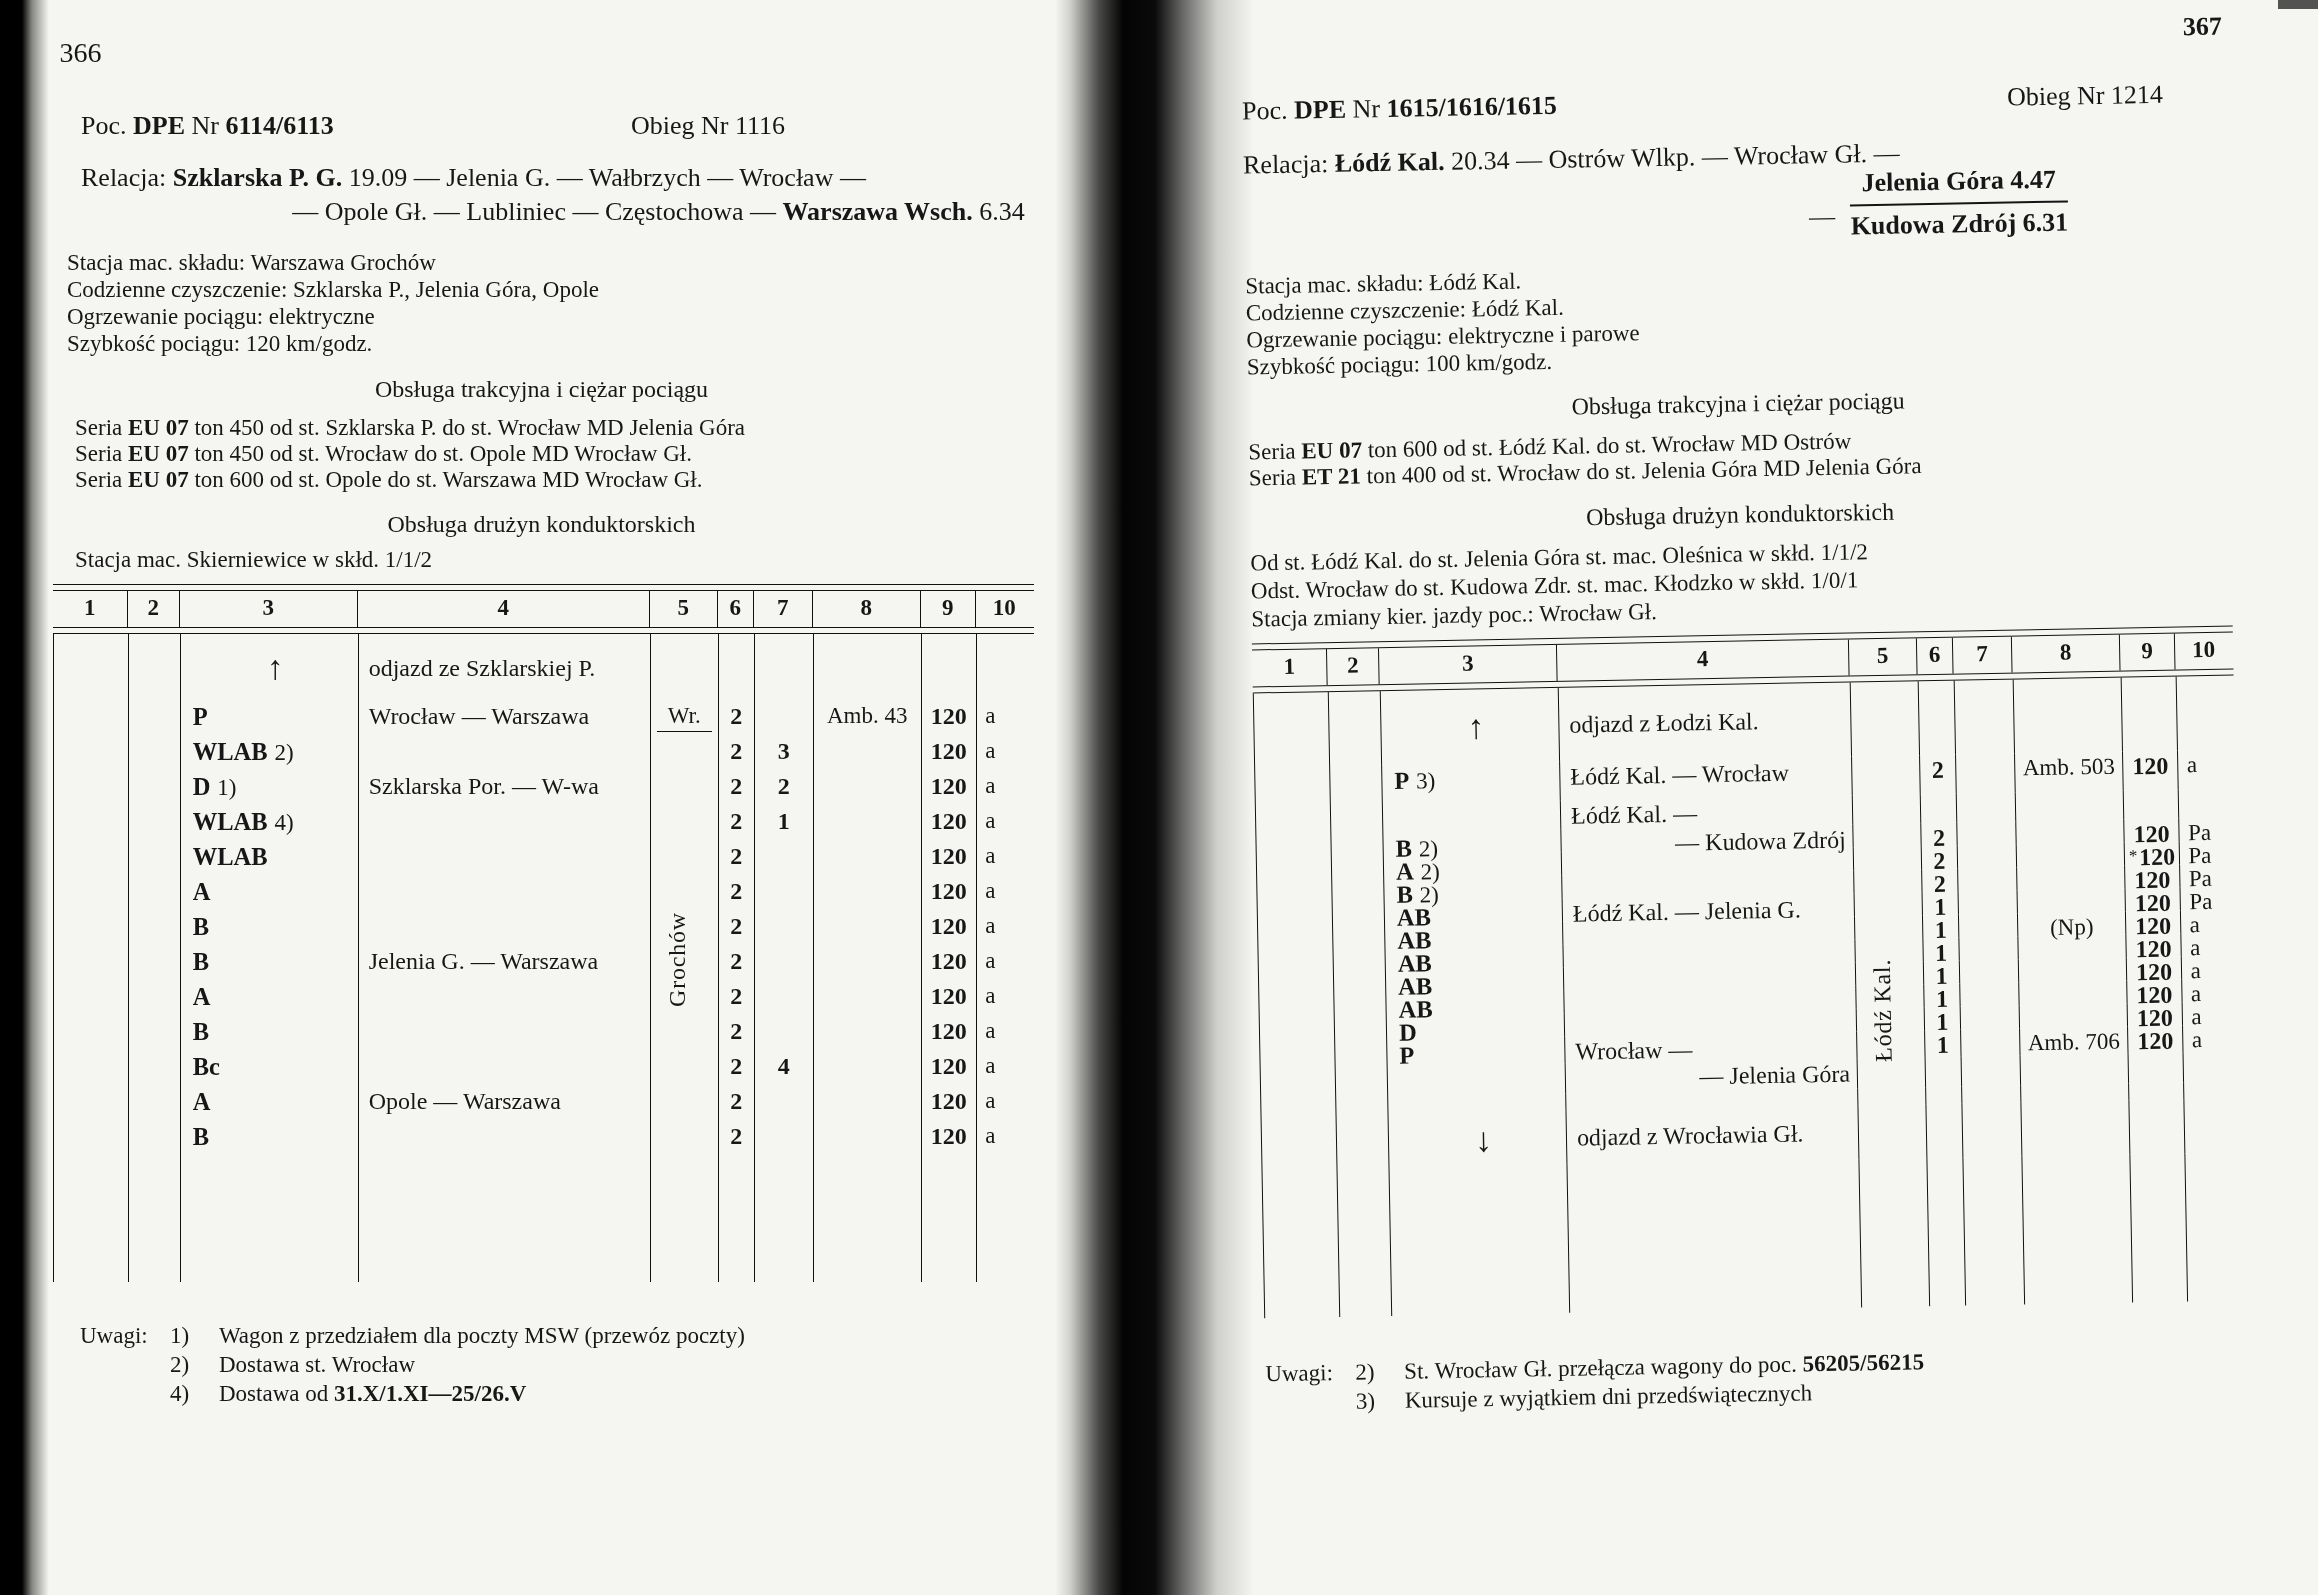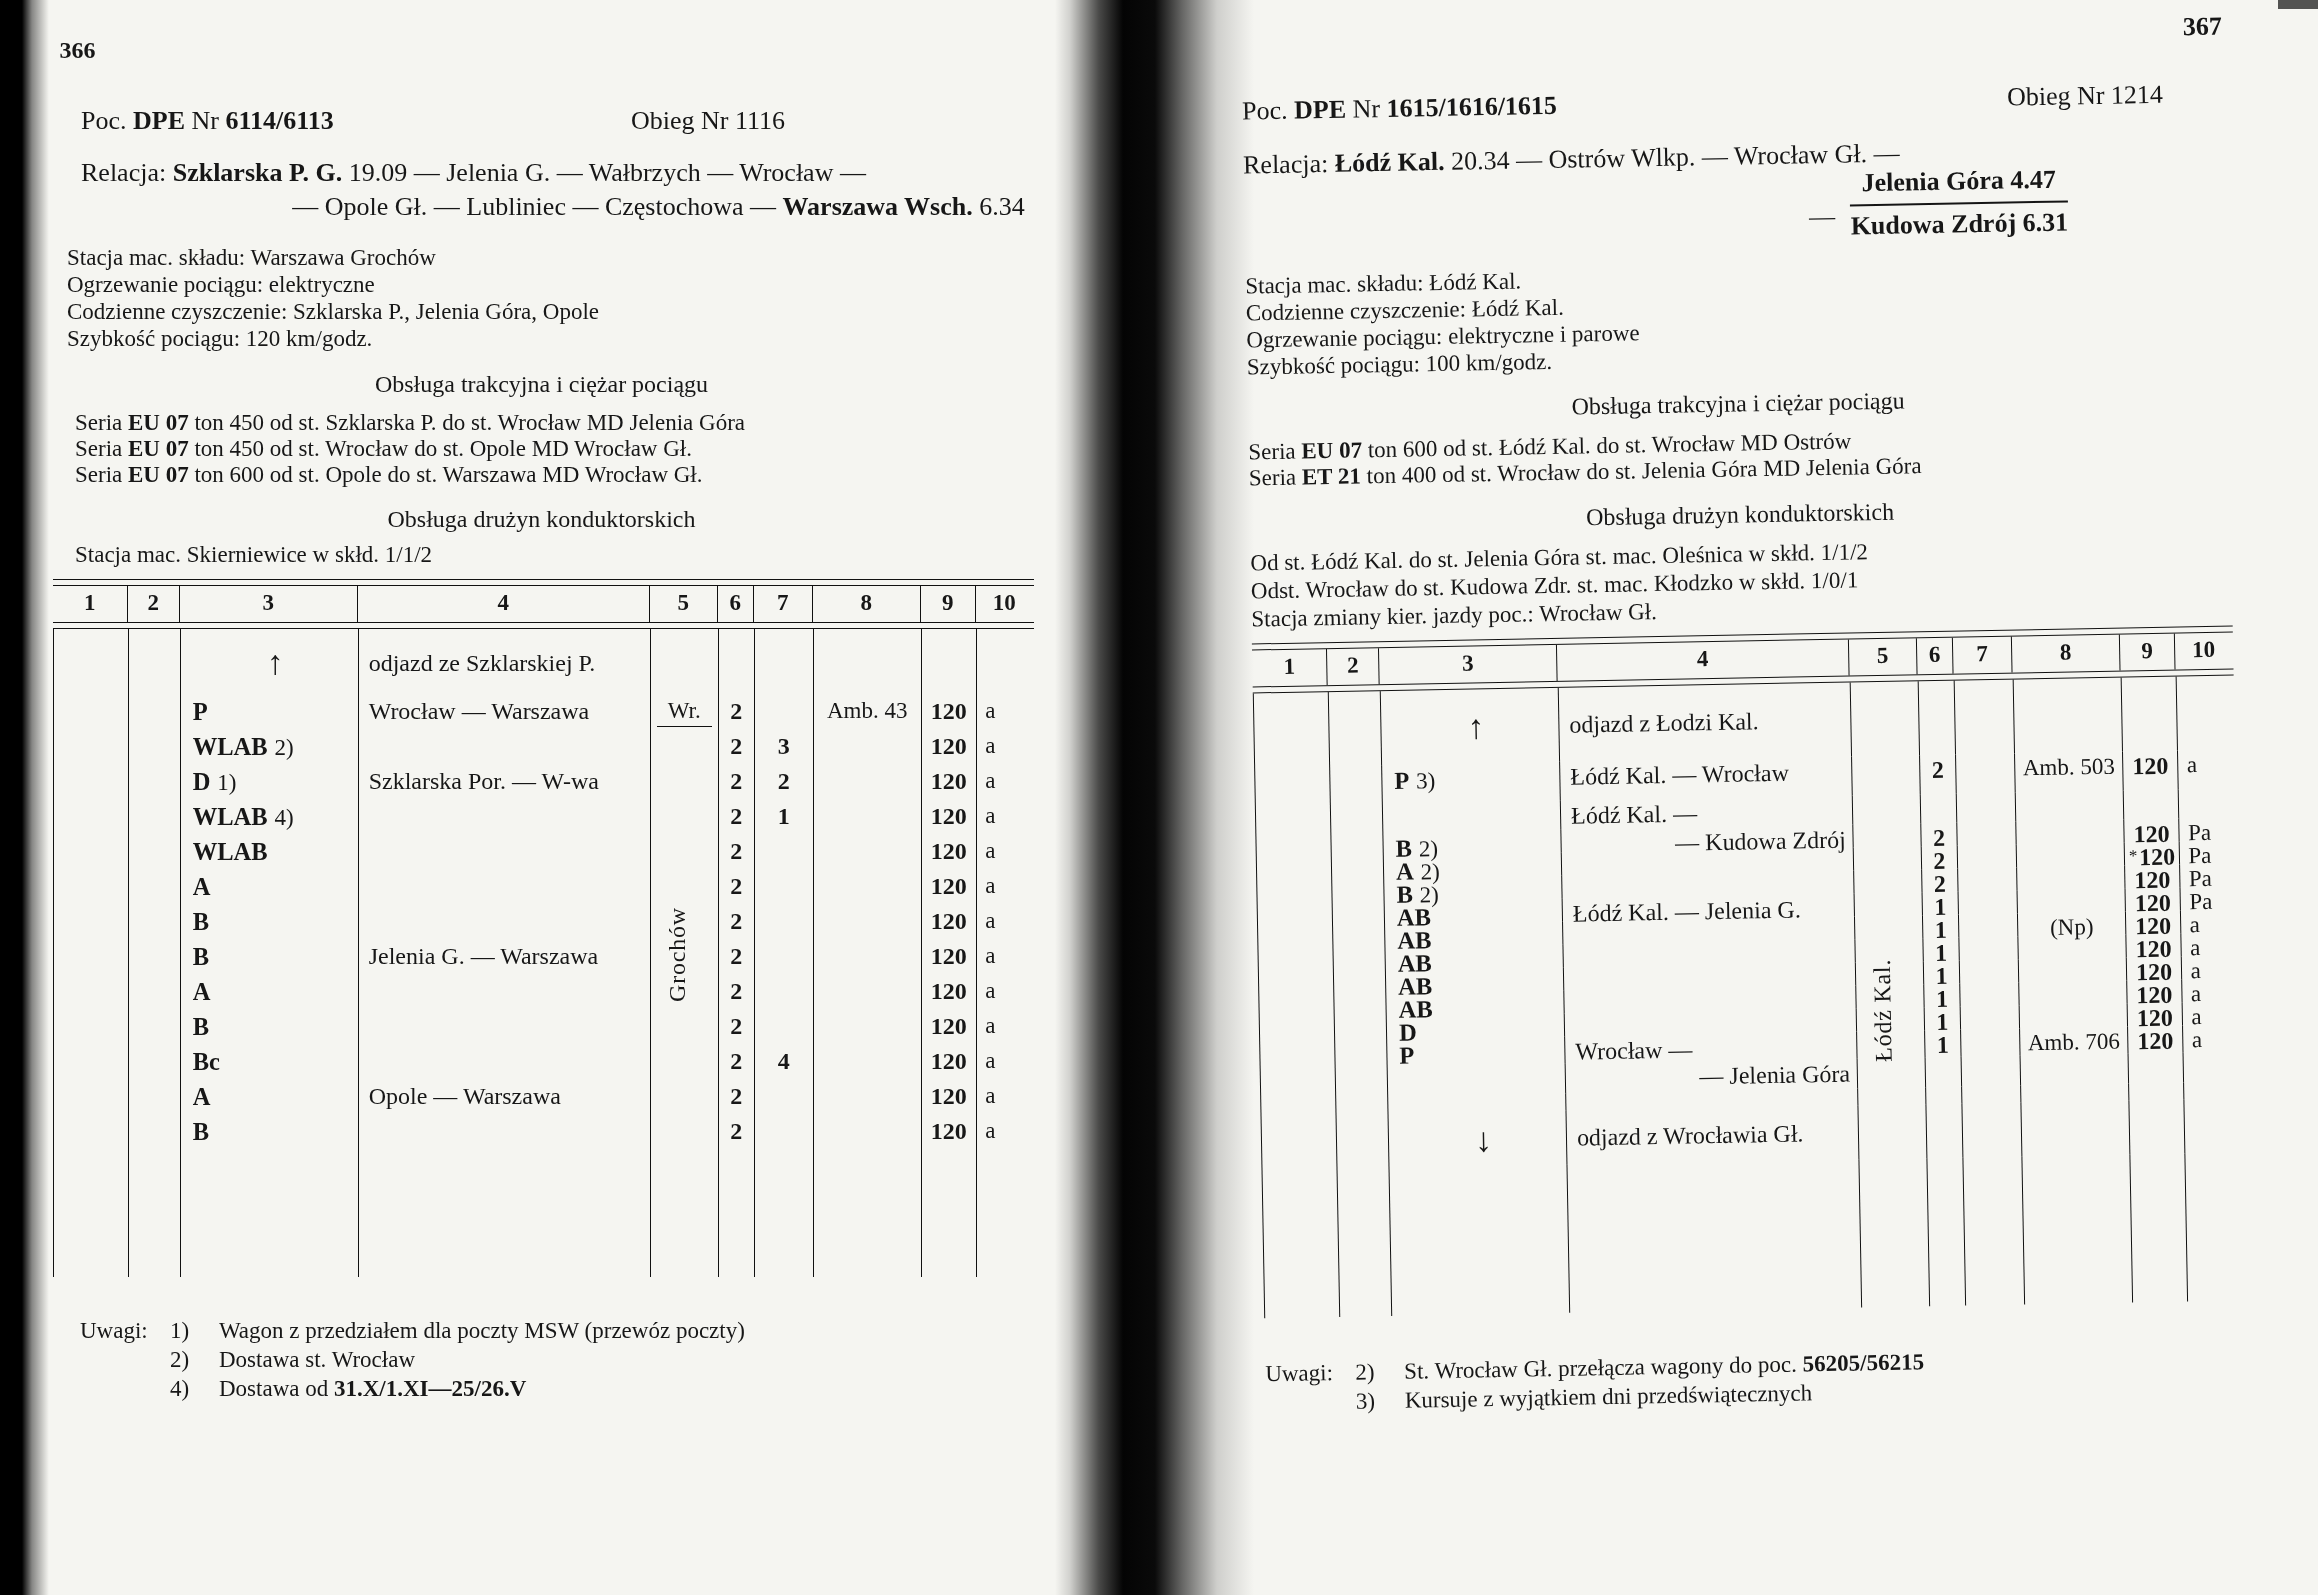--- a/index.html
+++ b/index.html
@@ -10,21 +10,21 @@
   .edge-left{position:absolute;left:0;top:0;bottom:0;width:49px;
     background:linear-gradient(90deg,#000 0px,#000 22px,rgba(0,0,0,.45) 32px,rgba(0,0,0,0) 49px);}
   .gutter{position:absolute;left:1055px;top:0;bottom:0;width:199px;
     background:linear-gradient(90deg,rgba(0,0,0,0) 0px,rgba(0,0,0,.15) 15px,rgba(0,0,0,.7) 44px,
       #040404 68px,#0a0a0a 100px,rgba(25,25,25,.65) 127px,rgba(70,70,70,.22) 162px,rgba(0,0,0,0) 199px);}
   .corner-tr{position:absolute;right:0;top:0;width:41px;height:8.5px;background:#1c1c1c;opacity:.75;}
   
   .page{position:absolute;top:0;}
   .page-left{left:51px;width:1057px;}
   .page-right{left:1236px;width:1065px;transform:rotate(-1.05deg);transform-origin:50% 42%;}
-  .pn-left{margin:37px 0 0 8.5px;font-size:24px;font-weight:700;}
+  .pn-left{margin:37px 0 0 8.5px;font-size:28px;font-weight:400;}
   .pn-right{margin:20px 0 0 0;padding-right:69px;text-align:right;font-size:26px;font-weight:700;}
   .hdr{position:relative;font-size:26px;}
   .page-left .hdr{margin:42px 0 0 30px;}
   .page-right .hdr{margin:37px 0 0 15px;}
   .obieg{position:absolute;top:0;}
   .page-left .obieg{left:550px;}
   .page-right .obieg{left:765px;}
   .relacja{font-size:26px;line-height:34px;}
   .page-left .relacja{margin:20px 0 0 30px;}
   .page-right .relacja{margin:22px 0 0 15px;}
@@ -91,22 +91,22 @@
     <div class="hdr">
       <span><span>Poc. </span><span class="b">DPE</span><span> Nr </span><span class="b">6114/6113</span></span>
       <span class="obieg">Obieg Nr 1116</span>
     </div>
     <div class="relacja">
       <div class="l1"><span>Relacja: </span><span class="b">Szklarska P. G.</span><span> 19.09 — Jelenia G. — Wałbrzych — Wrocław —</span></div>
       <div class="l2"><span>— Opole Gł. — Lubliniec — Częstochowa — </span><span class="b">Warszawa Wsch.</span><span> 6.34</span></div>
     </div>
     <div class="info">
         <div>Stacja mac. składu: Warszawa Grochów</div>
+        <div>Codzienne czyszczenie: Szklarska P., Jelenia Góra, Opole</div>
         <div>Ogrzewanie pociągu: elektryczne</div>
-        <div>Codzienne czyszczenie: Szklarska P., Jelenia Góra, Opole</div>
         <div>Szybkość pociągu: 120 km/godz.</div>
       </div>
     <div class="h-center">Obsługa trakcyjna i ciężar pociągu</div>
     <div class="seria">
         <div><span>Seria </span><span class="b">EU 07</span><span> ton 450 od st. Szklarska P. do st. Wrocław MD Jelenia Góra</span></div>
         <div><span>Seria </span><span class="b">EU 07</span><span> ton 450 od st. Wrocław do st. Opole MD Wrocław Gł.</span></div>
         <div><span>Seria </span><span class="b">EU 07</span><span> ton 600 od st. Opole do st. Warszawa MD Wrocław Gł.</span></div>
       </div>
     <div class="h-center">Obsługa drużyn konduktorskich</div>
     <div class="cond">

